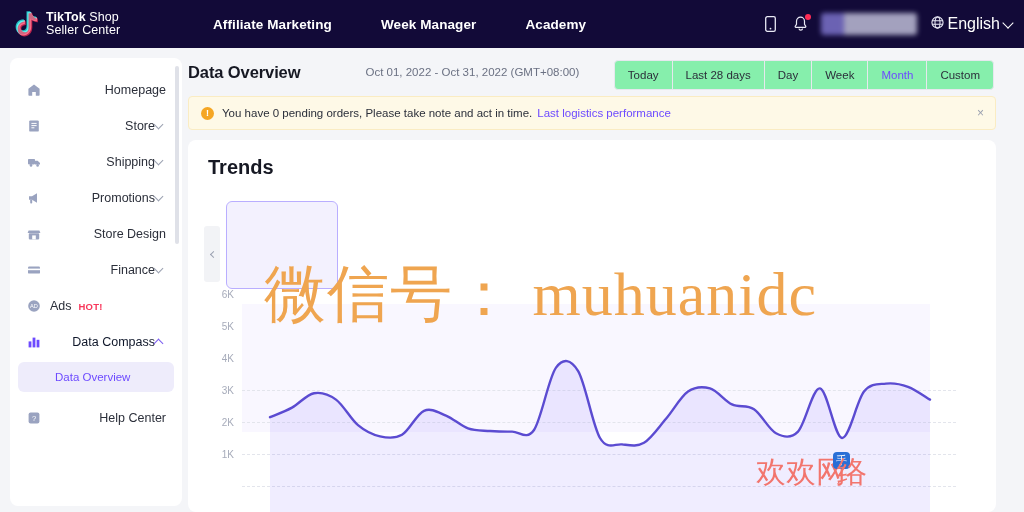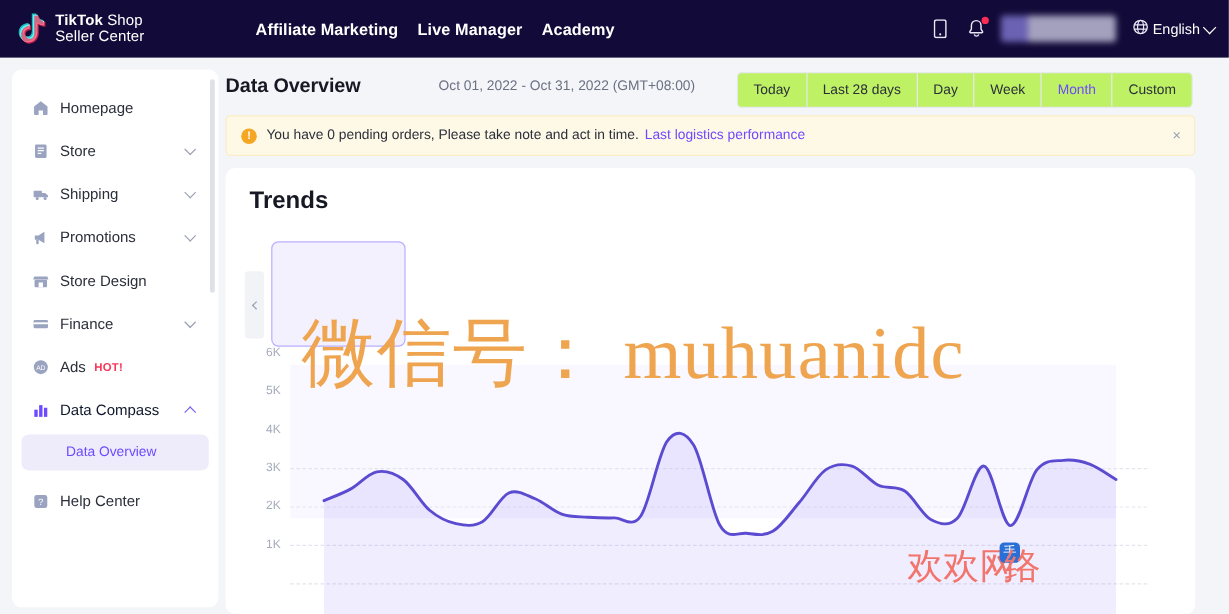--- a/index.html
+++ b/index.html
@@ -17,41 +17,41 @@
     background: #120a38;
     display: flex; align-items: center;
   }
   #brand { display: flex; align-items: center; margin-left: 15px; width: 150px; }
   #brand-mark { position: relative; width: 26px; height: 28px; margin-right: 5px; }
   #brand-text { line-height: 13px; }
   .brand-l1, .brand-l2 { color: #fff; font-size: 12.5px; white-space: nowrap; letter-spacing: .1px; }
   .brand-strong { font-weight: bold; }
   .brand-light { font-weight: normal; }
 
-  #mainnav { display: flex; align-items: center; gap: 16px; margin-left: 48px; }
+  #mainnav { display: flex; align-items: center; gap: 49px; margin-left: 48px; }
   .navlink {
     color: #fff; font-size: 13.5px; font-weight: bold;
     text-decoration: none; white-space: nowrap; letter-spacing: .1px;
   }
 
   #topright {
     position: absolute; right: 12px; top: 0; height: 48px;
     display: flex; align-items: center; gap: 10px;
   }
   .tr-icon { width: 20px; height: 20px; display: flex; align-items: center; justify-content: center; position: relative; }
   #bell-dot {
     position: absolute; top: 0px; right: 0px;
     width: 6px; height: 6px; border-radius: 50%; background: #fe2c55;
   }
   #user-blur {
     width: 96px; height: 22px; border-radius: 3px;
     background: linear-gradient(90deg,#7b72c9 0 24%, #bdbcd6 24% 100%);
     filter: blur(2.5px); opacity: .85;
   }
-  #lang { display: flex; align-items: center; gap: 4px; color: #fff; font-size: 12px; margin-left: 4px; }
+  #lang { display: flex; align-items: center; gap: 4px; color: #fff; font-size: 16px; margin-left: 4px; }
   .chev { width: 8px; height: 8px; border-right: 1.4px solid currentColor; border-bottom: 1.4px solid currentColor;
           transform: rotate(45deg); margin-bottom: 3px; }
 
   
   #sidebar {
     position: absolute; left: 10px; top: 58px;
     width: 172px; height: 448px;
     background: #fff; border-radius: 8px;
     padding-top: 14px;
     overflow: hidden;
@@ -59,21 +59,21 @@
   .side-item {
     display: flex; align-items: center;
     height: 36px; margin: 0 8px; padding: 0 8px;
     border-radius: 6px; cursor: pointer;
     font-size: 12.5px; color: #2b2f3a;
   }
   .side-item .s-ico {
     width: 15px; height: 15px; margin-right: 9px;
     display: flex; align-items: center; justify-content: center; flex: none;
   }
-  .side-item .s-label { flex: 1; white-space: nowrap; }
+  .side-item .s-label { flex: 1; white-space: nowrap; text-align: right; }
   .side-item .s-chev {
     width: 7px; height: 7px; border-right: 1.3px solid #9aa0b0; border-bottom: 1.3px solid #9aa0b0;
     transform: rotate(45deg); margin-right: 4px; margin-bottom: 3px;
   }
   .side-item .s-chev.up { transform: rotate(-135deg); margin-bottom: -2px; border-color: #7a5cf0; }
   .side-item.active { color: #0f172a; }
   .hot-badge { color: #f8365a; font-size: 9.5px; font-weight: bold; margin-left: 7px; letter-spacing: .2px; }
   .side-sub {
     height: 30px; margin: 2px 8px; padding-left: 37px;
     display: flex; align-items: center;
@@ -88,21 +88,21 @@
   
   #content { position: absolute; left: 188px; top: 48px; width: 836px; height: 464px; }
 
   #page-head { display: flex; align-items: center; height: 48px; padding-left: 0px; }
   #page-title { font-size: 16.5px; font-weight: bold; color: #161823; letter-spacing: -.1px; }
   #daterange { font-size: 11.5px; color: #6b7183; margin-left: 65px; white-space: nowrap; }
 
   #rangetabs {
     position: absolute; right: 30px; top: 12px;
     display: flex; height: 30px;
-    border: 1px solid #e6e8ee; border-radius: 4px; overflow: hidden; background: #bef264;
+    border: 1px solid #e6e8ee; border-radius: 4px; overflow: hidden; background: #86efac;
   }
   .rtab {
     display: flex; align-items: center; justify-content: center;
     padding: 0 13px; font-size: 11.5px; color: #2b2f3a;
     border-right: 1px solid #e6e8ee; cursor: pointer; white-space: nowrap;
   }
   .rtab:last-child { border-right: none; }
   .rtab.active { color: #6d4aff; }
 
   #alert {
@@ -143,21 +143,21 @@
   #yaxis { position: absolute; left: 20px; top: 0; width: 26px; height: 232px; }
   .gline { position: absolute; left: 54px; right: 40px; border-top: 1px dashed #e3e5ec; height: 0; }
   #plotband {
     position: absolute; left: 54px; top: 24px; width: 688px; height: 128px;
     background: rgba(109,74,255,.045);
   }
   #plotsvg { position: absolute; left: 0; top: 0; width: 808px; height: 232px; }
 
   
   #wm-main {
-    position: absolute; left: 251px; top: 252px;
+    position: absolute; left: 264px; top: 252px;
     font-family: "Liberation Serif", serif;
     font-size: 62px; color: #efa550; white-space: nowrap;
     letter-spacing: 1px; pointer-events: none;
   }
   #wm-red {
     position: absolute; left: 756px; top: 452px;
     font-family: "Liberation Serif", serif;
     font-size: 30px; color: #f2756d; white-space: nowrap;
     display: flex; align-items: flex-start; pointer-events: none;
   }
@@ -184,21 +184,21 @@
     <div id="brand-text">
       <div class="brand-l1">
         <span class="brand-strong">TikTok</span><span class="brand-light"> Shop</span>
       </div>
       <div class="brand-l2 brand-light">Seller Center</div>
     </div>
   </div>
 
   <div id="mainnav">
     <a class="navlink" href="#">Affiliate Marketing</a>
-    <a class="navlink" href="#">Live Manager</a>
+    <a class="navlink" href="#">Week Manager</a>
     <a class="navlink" href="#">Academy</a>
   </div>
 
   <div id="topright">
     <div class="tr-icon">
       <svg width="11" height="16" viewBox="0 0 11 16">
         <rect x=".7" y=".7" width="9.6" height="14.6" rx="1.6" fill="none" stroke="#e9e9f5" stroke-width="1.3"></rect>
         <circle cx="5.5" cy="12.6" r=".9" fill="#e9e9f5"></circle>
       </svg>
     </div>

